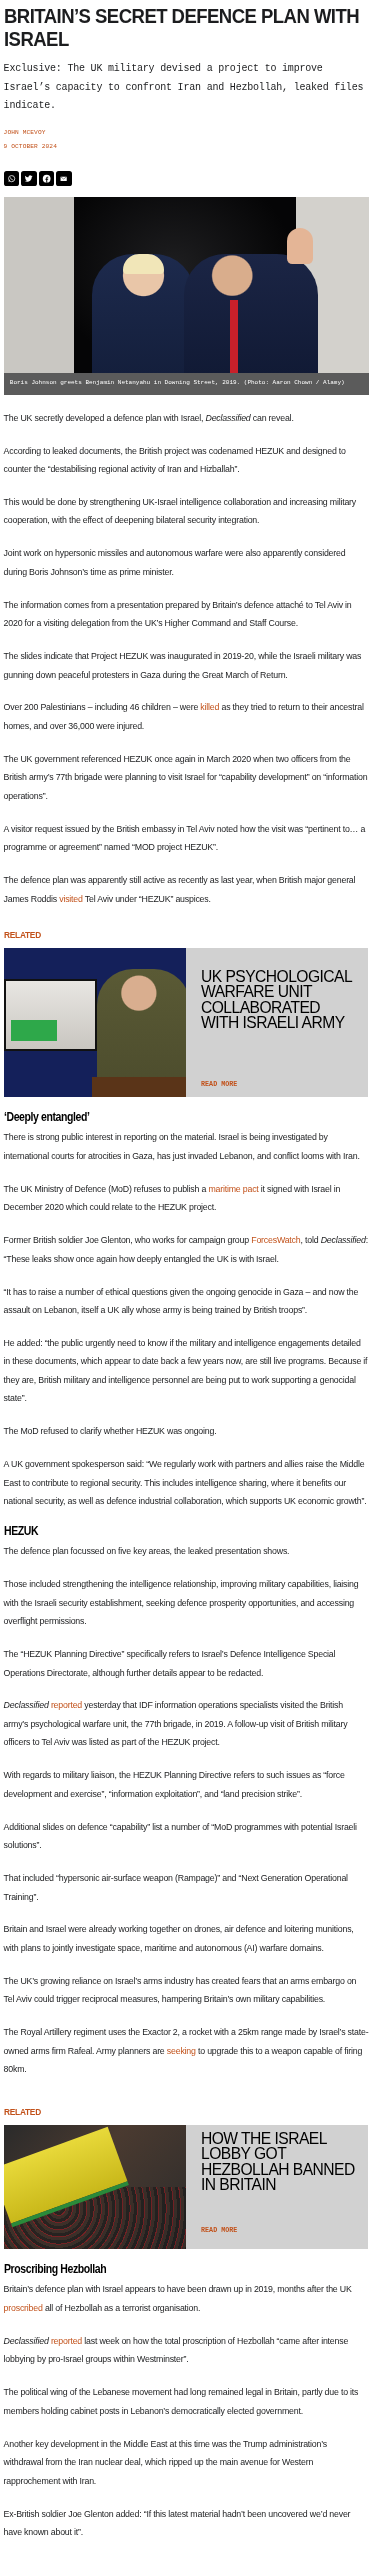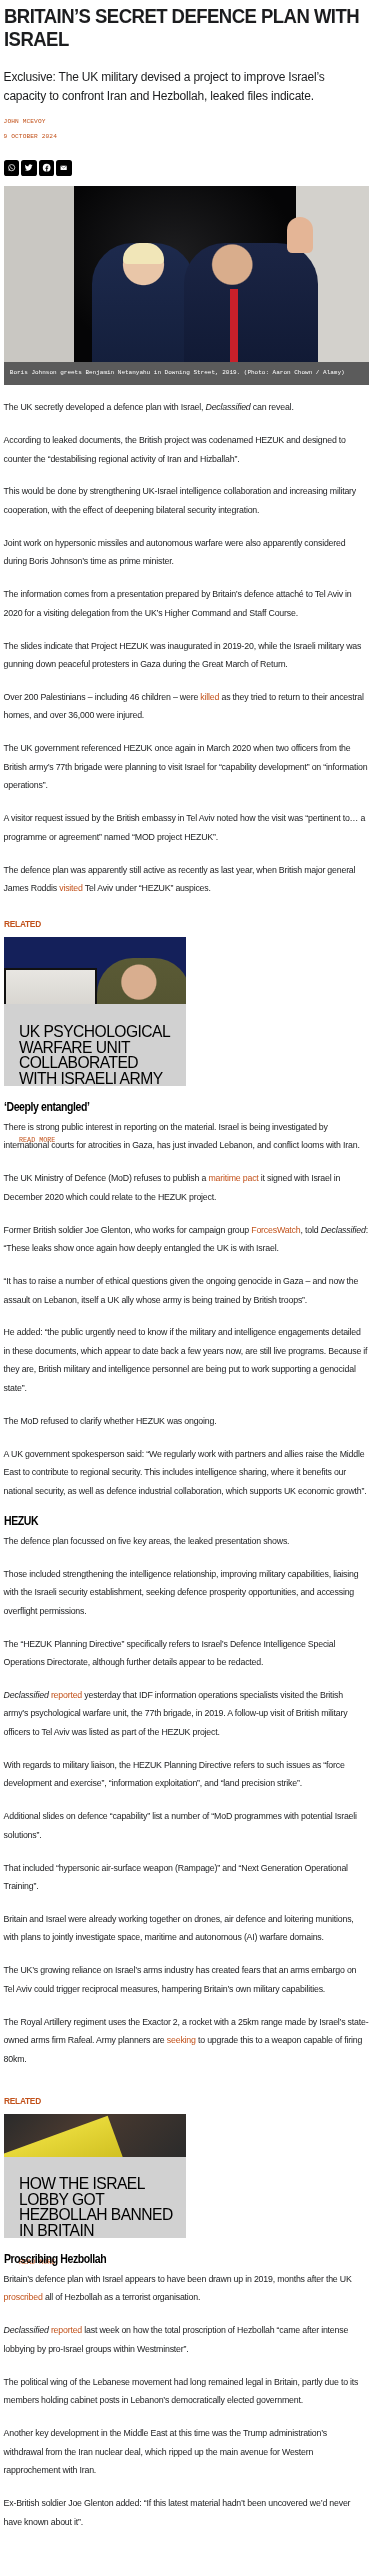--- a/index.html
+++ b/index.html
@@ -1,46 +1,46 @@
 <!DOCTYPE html>
 <html style="font-size:8.2px"><head>
 <meta charset="utf-8">
 <style>
   * { box-sizing: border-box; margin: 0; padding: 0; }
   html, body { width: 372px; background: #ffffff; }
   body { font-family: "Liberation Sans", sans-serif; color: #1c1d1f; overflow-x: hidden; }
   .wrap { width: 372px; padding: 0 3.6px; position: relative; }
   .headline { font-family: "Liberation Sans", sans-serif; font-weight: 700; font-size: 20.6px; line-height: 23px; letter-spacing: -0.6px; text-transform: uppercase; color: #1c1d1f; padding-top: 4.1px; transform: scaleX(0.9); transform-origin: left; width: 402px; }
-  .standfirst { font-size: 12px; line-height: 18.5px; margin-top: 18px; letter-spacing: -0.2px; color: #1c1d1f; }
+  .standfirst { font-size: 10px; line-height: 18.5px; margin-top: 10px; letter-spacing: -0.2px; color: #1c1d1f; font-family: Liberation Mono, monospace; }
   .meta { font-family: "Liberation Mono", monospace; font-size: 6.2px; color: #c2521b; text-transform: uppercase; letter-spacing: 0.1px; }
   .meta.author { margin-top: 13.4px; }
   .meta.date { margin-top: 7.2px; }
   .share { display: flex; gap: 2.1px; margin-top: 20.6px; }
   .share .ic { width: 15.5px; height: 15.5px; background: #000; border-radius: 2.6px; display: flex; align-items: center; justify-content: center; }
   .share svg { width: 9.3px; height: 9.3px; }
   .hero { margin-top: 10.3px; width: 365px; height: 176px; position: relative; overflow: hidden; background: #cfcdc9; }
   .hero .wall { position: absolute; inset: 0; background: linear-gradient(90deg, #c9c7c2 0 20%, #d6d4cf 20% 38%, #0b0b0c 38% 79%, #d3d1cc 79% 100%); }
   .hero .door { position: absolute; left: 70px; top: 0; width: 222px; height: 176px; background: radial-gradient(ellipse at 45% 40%, #1e1e20, #050506 70%); }
   .hero .p1 { position: absolute; left: 88px; top: 57px; width: 103px; height: 120px; background: radial-gradient(circle at 50% 18%, #e9c6a8 0 18%, transparent 19%), linear-gradient(#1d2a4d, #141f3c); border-radius: 41px 41px 0 0; }
   .hero .p1::before { content:""; position:absolute; left:31px; top:0; width:41px; height:20.6px; background:#f1e6b8; border-radius: 20.6px 20.6px 5.2px 5.2px; }
   .hero .p2 { position: absolute; left: 180px; top: 57px; width: 134px; height: 120px; background: radial-gradient(circle at 36% 18%, #d9ad8c 0 15%, transparent 16%), linear-gradient(#1b2545, #111a35); border-radius: 41px 41px 0 0; }
   .hero .tie { position:absolute; left: 226px; top: 103px; width: 8.2px; height: 73px; background:#c8202a; }
   .hero .hand { position:absolute; left: 283px; top: 31px; width: 26px; height: 36px; background:#e4b596; border-radius: 13px 13px 5.2px 5.2px; }
   .caption { width: 365px; background: #5b5b5b; color: #ffffff; font-family: "Liberation Mono", monospace; font-size: 6px; line-height: 7.2px; padding: 6.7px 6.2px 8.8px; }
   .body p { font-size: 8.8px; line-height: 18.5px; letter-spacing: -0.2px; color: #1c1d1f; margin-top: 14.4px; }
   .body p:first-child { margin-top: 13.4px; }
   .lnk { color: #c2521b; }
   em { font-style: italic; }
   .related-label { font-family: "Liberation Sans", sans-serif; font-weight: 700; font-size: 9.8px; color: #c2521b; letter-spacing: -0.3px; margin-top: 20.6px; transform: scaleX(0.85); transform-origin: left; }
-  .related { display: flex; width: 365px; height: 149px; margin-top: 8.2px; flex-direction: column; }
+  .related { display: flex; width: 365px; height: 149px; margin-top: 8.2px; }
   .related.r2 { height: 124px; }
   .related .img { width: 182px; height: 100%; position: relative; overflow: hidden; }
   .related .panel { width: 182px; height: 100%; background: #d1d1d1; padding: 20.6px 15.5px 0; position: relative; }
   .related .title { font-family: "Liberation Sans", sans-serif; font-size: 17px; line-height: 15.5px; text-transform: uppercase; color: #000; letter-spacing: -0.6px; transform: scaleX(0.92); transform-origin: left; width: 170px; }
-  .related .more { position: absolute; left: 15.5px; font-family: "Liberation Mono", monospace; font-weight: 400; font-size: 6.7px; color: #c2521b; }
+  .related .more { position: absolute; left: 15.5px; font-family: "Liberation Mono", monospace; font-weight: 700; font-size: 6.7px; color: #c2521b; }
   .img1 { background: #14205a; }
   .img1 .screen { position:absolute; left: 0; top: 31px; width: 93px; height: 72px; background: linear-gradient(#e8e6e2, #c9c6c0); border: 2.1px solid #111; }
   .img1 .flag { position:absolute; left: 7.2px; top: 72px; width: 46px; height: 20.6px; background: #2ea84a; }
   .img1 .soldier { position:absolute; left: 93px; top: 20.6px; width: 93px; height: 134px; background: radial-gradient(circle at 45% 18%, #d9ae8f 0 14%, transparent 15%), linear-gradient(#5a5a35, #4b4b2c); border-radius: 36px 36px 0 0; }
   .img1 .podium { position:absolute; left: 88px; top: 129px; width: 98px; height: 20.6px; background: #5a3418; }
   .img2 { background: linear-gradient(135deg, #2a2a2a, #4a3a30 40%, #2b2b2b); }
   .img2 .coffin { position:absolute; left: -5.2px; top: 20.6px; width: 124px; height: 62px; background: linear-gradient(#e8d93a, #c9b81a); transform: rotate(-20deg); border-bottom: 4.1px solid #2a8a3a; }
   .img2 .crowd { position:absolute; left: 0; top: 62px; width: 182px; height: 72px; background: repeating-radial-gradient(circle at 30% 30%, #3a2c26 0 3.1px, #1a1a1a 3.1px 6.2px, #8a1a20 6.2px 7.2px); opacity: .7; }
   h2.sub { font-family: "Liberation Sans", sans-serif; font-weight: 700; font-size: 12.4px; letter-spacing: -0.5px; color: #000; margin-top: 13.4px; transform: scaleX(0.85); transform-origin: left; }
   h2.sub + p { margin-top: 4.1px !important; }
@@ -143,21 +143,21 @@
     <p>The UK’s growing reliance on Israel’s arms industry has created fears that an arms embargo on Tel Aviv could trigger reciprocal measures, hampering Britain’s own military capabilities.</p>
     <p><span>The Royal Artillery regiment uses the Exactor 2, a rocket with a 25km range made by Israel’s state-owned arms firm Rafeal. Army planners are </span><a class="lnk">seeking</a><span> to upgrade this to a weapon capable of firing 80km.</span></p>
   </div>
 
   <div class="related-label" style="margin-top:27px;">RELATED</div>
   <div class="related r2">
     <div class="img img2">
       <div class="crowd"></div>
         <div class="coffin"></div>
     </div>
-    <div class="panel" style="padding-top:19px;">
+    <div class="panel" style="padding-top:6px;">
       <div class="title">HOW THE ISRAEL LOBBY GOT HEZBOLLAH BANNED IN BRITAIN</div>
       <div class="more" style="top:101px;">READ MORE</div>
     </div>
   </div>
 
   <div class="body">
     <h2 class="sub">Proscribing Hezbollah</h2>
     <p><span>Britain’s defence plan with Israel appears to have been drawn up in 2019, months after the UK </span><a class="lnk">proscribed</a><span> all of Hezbollah as a terrorist organisation.</span></p>
     <p><em>Declassified</em> <a class="lnk">reported</a><span> last week on how the total proscription of Hezbollah “came after intense lobbying by pro-Israel groups within Westminster”.</span></p>
     <p>The political wing of the Lebanese movement had long remained legal in Britain, partly due to its members holding cabinet posts in Lebanon’s democratically elected government.</p>

